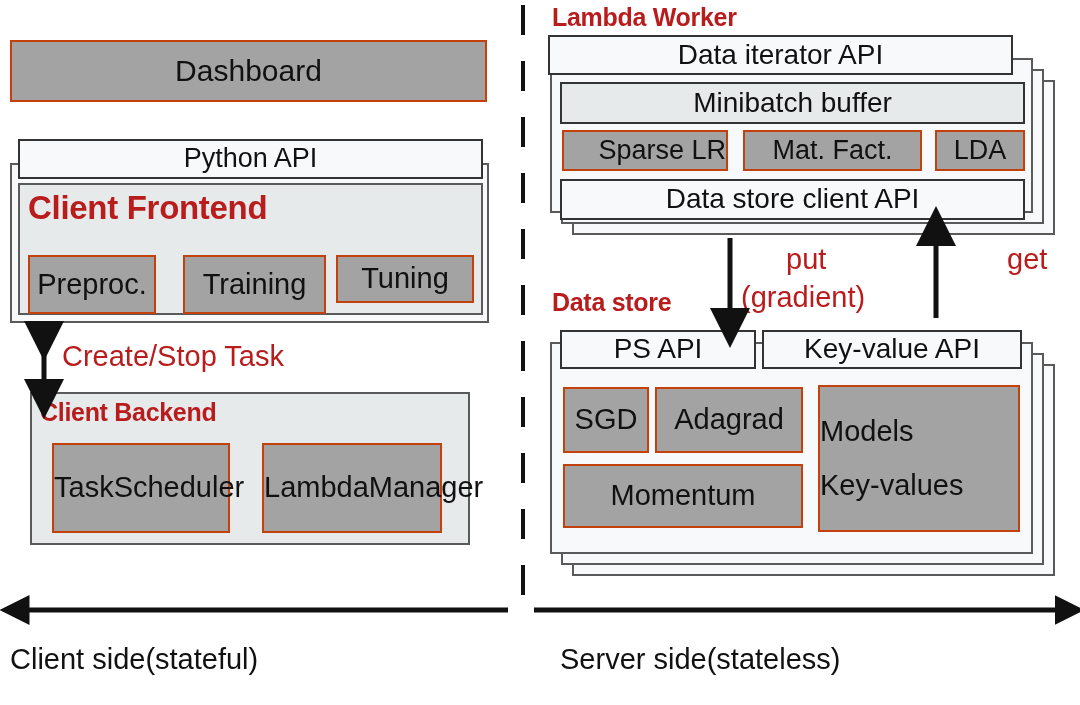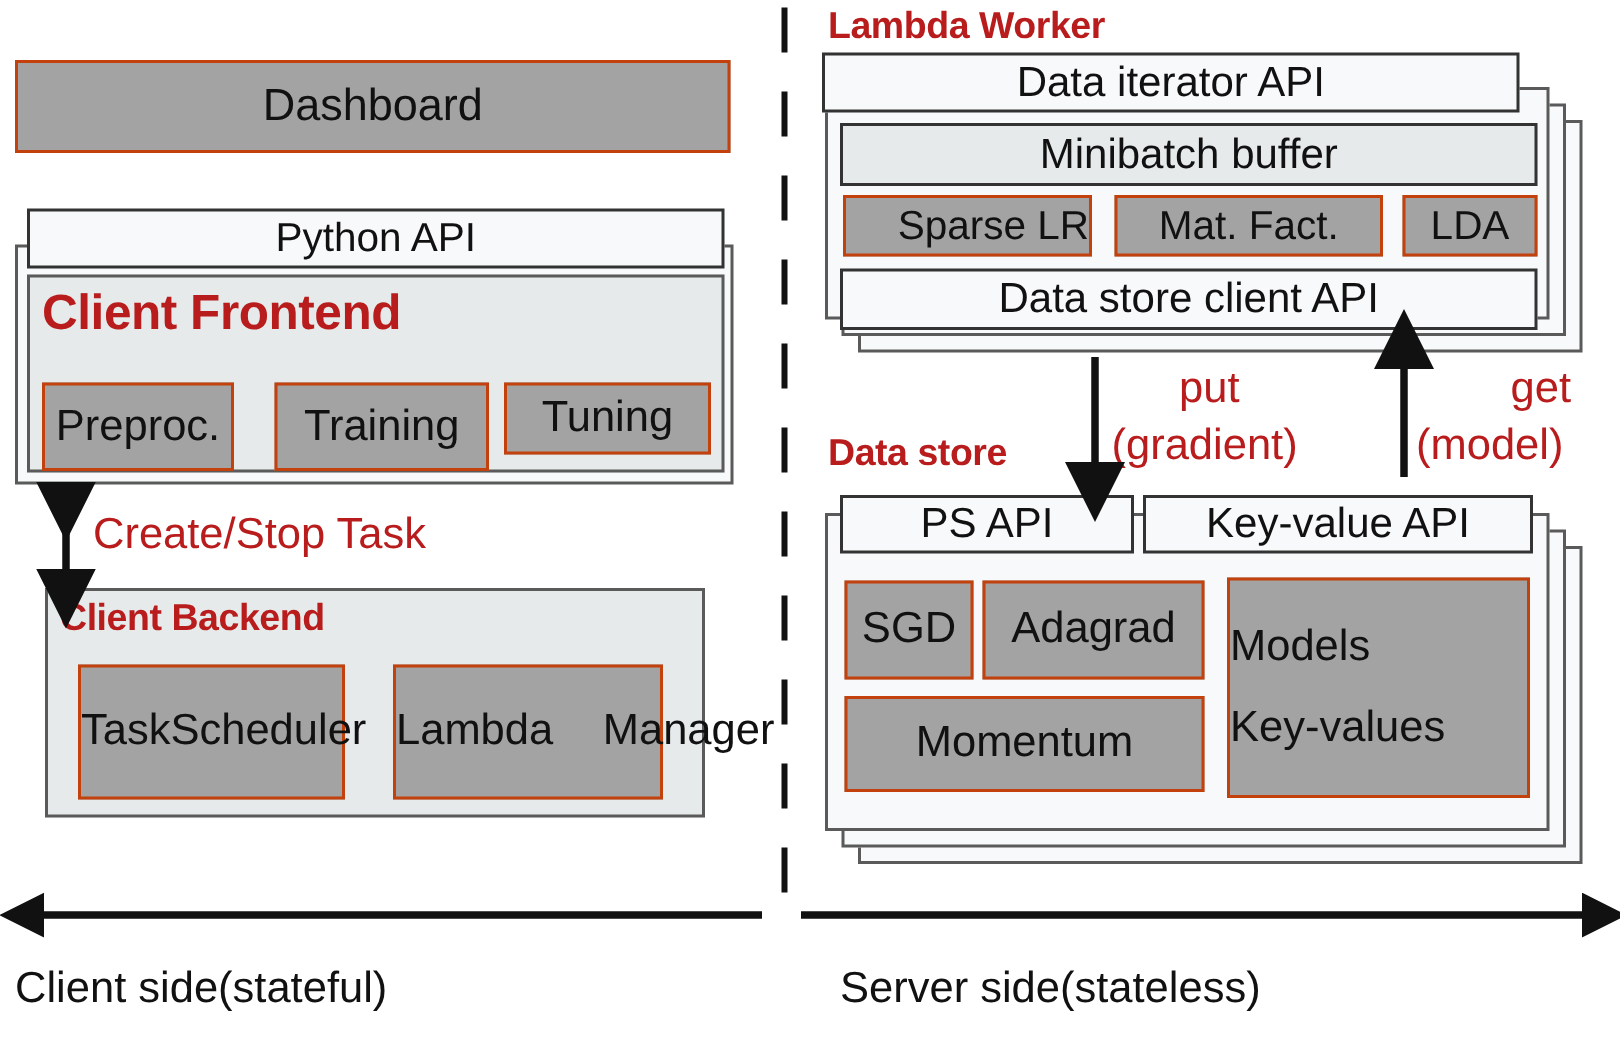--- a/index.html
+++ b/index.html
@@ -101,21 +101,21 @@
 
   <div class="txt" style="left:62px; top:340px; font-size:29px;">Create/Stop Task</div>
 
   <div style="position:absolute; left:30px; top:392px; width:440px; height:153px; background:#e6eaea; border:2px solid #5a5a5a; box-sizing:border-box;"></div>
   <div class="txt label-bold" style="left:40px; top:398px; font-size:25px;">Client Backend</div>
 
   <div class="box grey two-line" style="left:52px; top:443px; width:178px; height:90px; font-size:29px;">
     <span>Task</span>
     <span>Scheduler</span>
   </div>
-  <div class="box grey two-line" style="left:262px; top:443px; width:180px; height:90px; font-size:29px;gap:33px;">
+  <div class="box grey two-line" style="left:262px; top:443px; width:180px; height:90px; font-size:29px;">
     <span>Lambda</span>
     <span>Manager</span>
   </div>
 
   <div class="box two-line" style="left:10px; top:620px; width:500px; height:80px; font-size:29px;">
     <span>Client side</span>
     <span>(stateful)</span>
   </div>
 
   <div class="txt label-bold" style="left:552px; top:3px; font-size:25px;">Lambda Worker</div>
@@ -143,21 +143,20 @@
     <span>LDA</span>
   </div>
 
   <div class="box bar" style="left:560px; top:179px; width:465px; height:41px; font-size:28px;">
     <span>Data store client API</span>
   </div>
 
   <div class="txt" style="left:786px; top:243px; font-size:29px;">put</div>
   <div class="txt" style="left:741px; top:281px; font-size:29px;">(gradient)</div>
   <div class="txt" style="left:994px; top:243px; font-size:29px;margin-left:13px;">get</div>
-  <div class="txt" style="left:944px; top:281px; font-size:29px;">(model)</div>
 
   <div class="txt label-bold" style="left:552px; top:288px; font-size:25px;">Data store</div>
 
   <div class="card-back" style="position:absolute; left:572px; top:364px; width:483px; height:212px; box-sizing:border-box;"></div>
   <div class="card-back" style="position:absolute; left:561px; top:353px; width:483px; height:212px; box-sizing:border-box;"></div>
   <div class="card" style="position:absolute; left:550px; top:342px; width:483px; height:212px; box-sizing:border-box;"></div>
 
   <div class="box bar" style="left:560px; top:330px; width:196px; height:39px; font-size:28px;">
     <span>PS API</span>
   </div>

